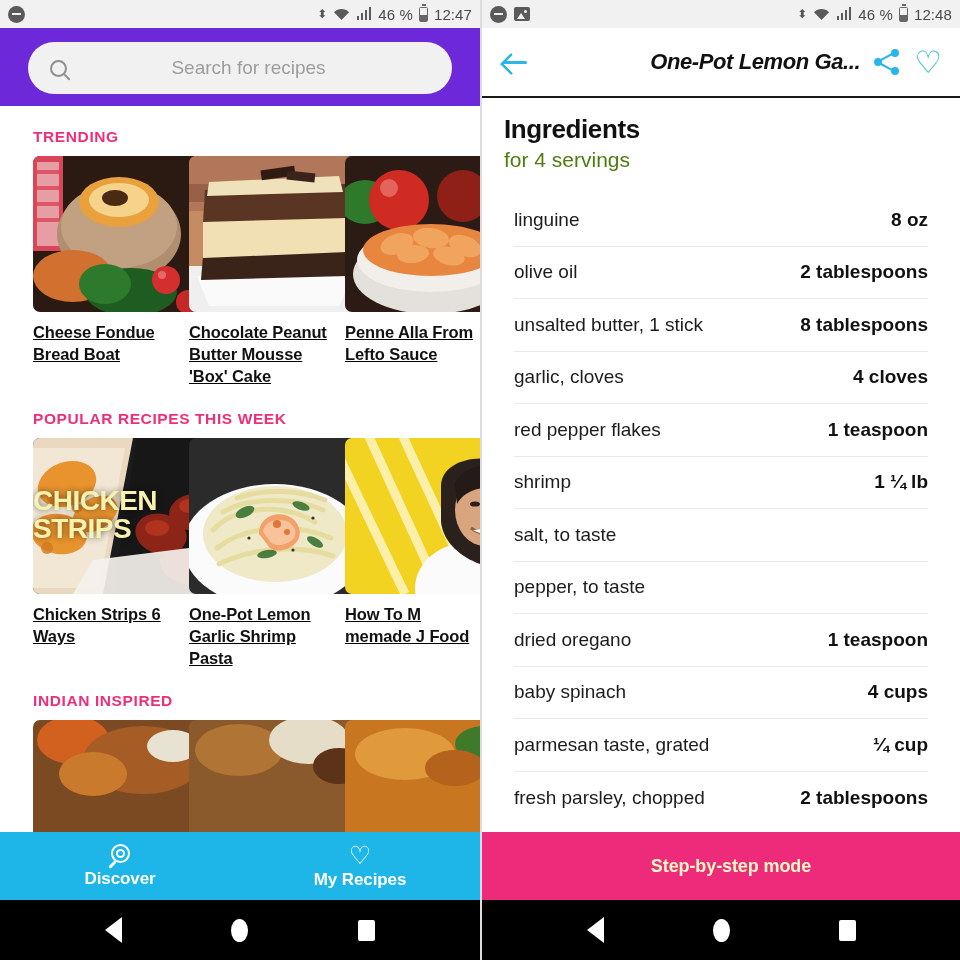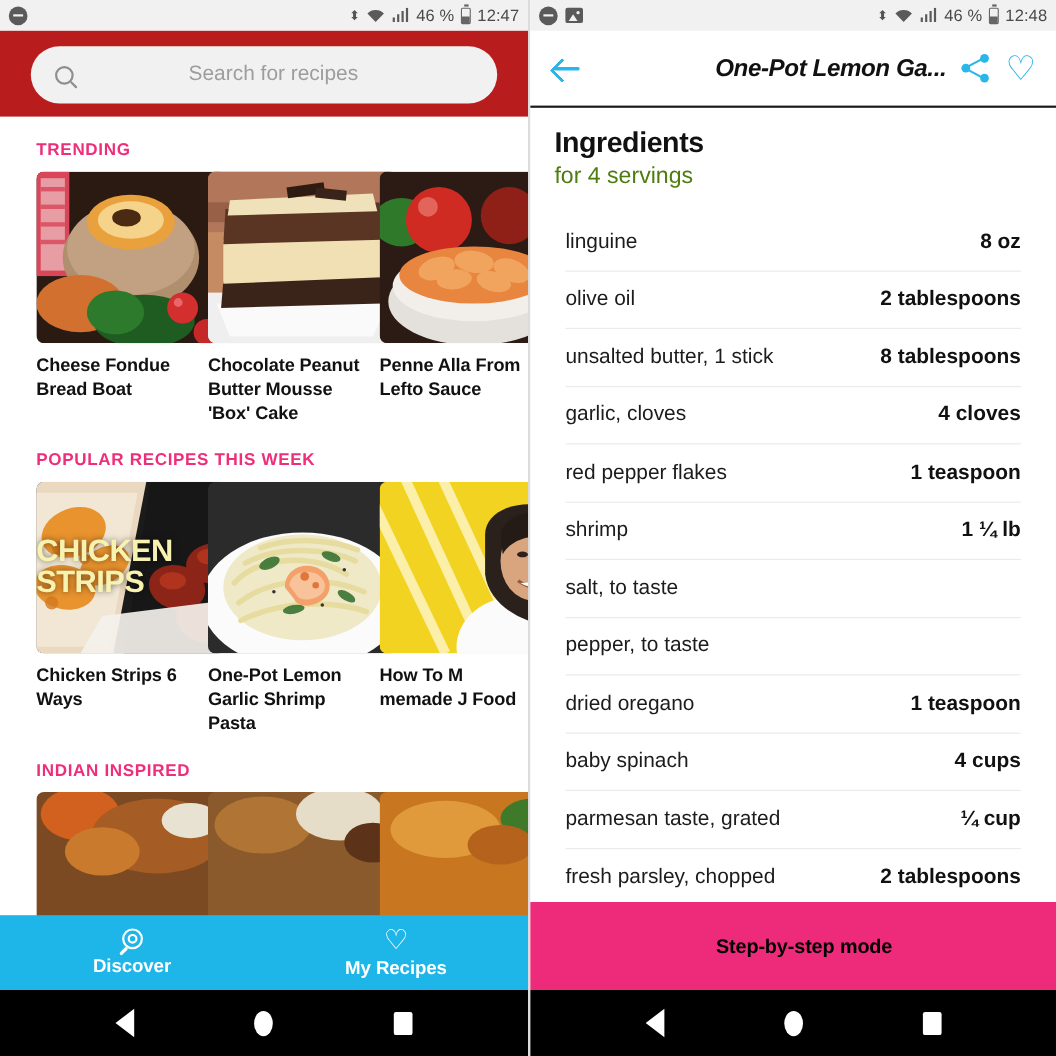--- a/index.html
+++ b/index.html
@@ -23,34 +23,34 @@
   .img-icon::after { content:""; position:absolute; left:3px; bottom:2px; width:0; height:0;
     border-left:4px solid transparent; border-right:4px solid transparent; border-bottom:6px solid #f1f1f1; }
   .img-icon::before { content:""; position:absolute; right:3px; top:3px; width:3px; height:3px;
     border-radius:50%; background:#f1f1f1; }
   .arrows { font-size:12px; line-height:1; color:#555; }
   .batt { width:9px; height:15px; border:1.6px solid #666; border-radius:1.5px; position:relative; }
   .batt::before { content:""; position:absolute; top:-3.5px; left:2px; width:4px; height:2px; background:#666; }
   .batt i { position:absolute; bottom:0; left:0; right:0; height:45%; background:#666; display:block; }
 
   
-  .search-wrap { padding:14px 28px 12px; background:#b91c1c; }
+  .search-wrap { padding:14px 28px 12px; background:#6d28d9; }
   .search-box { height:52px; background:#f1f1f1; border-radius:26px; display:flex;
     align-items:center; padding:0 22px; position:relative; }
   .search-ph { flex:1; text-align:center; color:#9d9d9d; font-size:19px; }
   .mag { width:17px; height:17px; border:2.3px solid #8e8e8e; border-radius:50%; position:relative; flex:none; }
   .mag::after { content:""; position:absolute; width:2.3px; height:8px; background:#8e8e8e;
     right:-3px; bottom:-6px; transform:rotate(-45deg); border-radius:2px; }
 
   
   .feed { position:absolute; top:118px; left:0; right:0; bottom:0;padding-left:13px; }
   .sec-title { color:#ee2e7b; font-weight:bold; font-size:15.5px; letter-spacing:.6px;
     padding:10px 0 10px 20px; }
   .row { display:flex; gap:16px; padding-left:20px; }
-  .card { width:140px; flex:none; }
+  .card { width:140px; flex:none;text-decoration:underline; }
   .thumb { width:172px; height:156px; border-radius:7px; overflow:hidden; position:relative; }
   .ctitle { font-size:16.5px; font-weight:bold; color:#111; line-height:1.33; margin-top:10px;
     letter-spacing:-.1px; }
 
   .overlay-txt { position:absolute; left:0; right:0; top:50%; transform:translateY(-50%);
     text-align:left; color:#f8f2b0; font-weight:bold; font-size:28px; line-height:1.02;
     letter-spacing:-.5px; text-shadow:0 0 6px rgba(0,0,0,.55); }
 
   
   .bottomnav { position:absolute; left:0; right:0; bottom:60px; height:68px; background:#1eb6e8;
@@ -99,22 +99,22 @@
   
   .ing-head { padding:16px 22px 0; }
   .ing-h1 { font-size:26px; font-weight:bold; color:#111; letter-spacing:-.4px; }
   .ing-h2 { font-size:21px; color:#4d7c0f; margin-top:3px; }
   .ing-list { margin-top:22px; padding:0 32px; }
   .ing-row { height:52.5px; display:flex; align-items:center; border-bottom:1px solid #e9e9e9; }
   .ing-row:first-child { border-top:none; }
   .ing-name { font-size:19px; color:#1c1c1c; }
   .ing-amt { margin-left:auto; font-size:19px; font-weight:bold; color:#111; }
 
-  .step-btn { position:absolute; left:0; right:0; bottom:60px; height:80px; background:#ee2a7b;
-    display:flex; align-items:center; justify-content:center; color:#000000; font-size:18px;
+  .step-btn { position:absolute; left:0; right:0; bottom:60px; height:68px; background:#ee2a7b;
+    display:flex; align-items:center; justify-content:center; color:#fef9c3; font-size:18px;
     font-weight:bold; letter-spacing:-.1px;padding-left:20px; }
 </style>
 </head>
 <body>
 
 <div class="screen" id="left-screen">
 
   <div class="statusbar">
     <div class="sb-left">
       <span class="dnd-icon">

